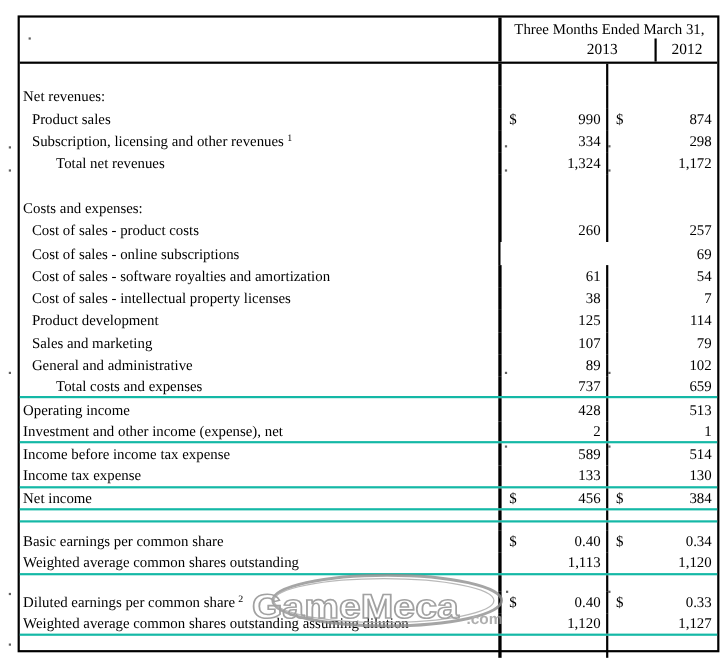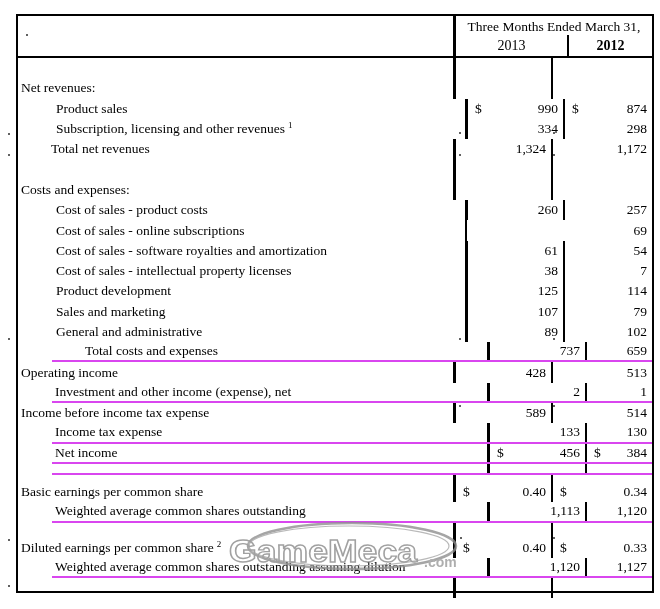--- a/index.html
+++ b/index.html
@@ -13,30 +13,30 @@
     position:absolute; left:16px; top:14px; width:638px; height:579px;
     border:2px solid #000; display:flex; flex-direction:column; background:#fff;
   }
   
   .header { height:42px; border-bottom:2px solid #000; display:flex; flex:0 0 auto; }
   .header .label-col { width:435px; }
   .num-section { flex:1; border-left:3px solid #000; display:flex; flex-direction:column; }
   .period { height:19px; text-align:center; font-size:13.5px; padding-top:3px; white-space:nowrap; }
   .years { flex:1; display:flex; }
   .year { display:flex; align-items:center; justify-content:center; font-size:14px; }
-  .y2013 { width:111px; }
-  .y2012 { flex:1; border-left:2px solid #000;font-weight:bold; }
+  .y2013 { width:95px;margin-left:44px; }
+  .y2012 { flex:1; border-left:2px solid #000; }
   
   .tbody { flex:1; display:flex; flex-direction:column;justify-content:center; }
   .row { display:flex; height:20.3px; flex:0 0 auto; }
-  .row.rule-below { border-bottom:2px solid #d946ef;margin-left:34px; }
+  .row.rule-below { border-bottom:2px solid #14b8a6; }
   .tbody .row:last-child { flex:1 1 auto; }
   .cell { display:flex; align-items:center; }
   .cell.label { width:435px; font-size:13.5px; white-space:nowrap; overflow:hidden; }
-  .ind0 { padding-left:3px; } .ind1 { padding-left:26px;margin-left:12px; } .ind2 { padding-left:33px; }
+  .ind0 { padding-left:3px; } .ind1 { padding-left:11px; } .ind2 { padding-left:33px; }
   .cell.num { justify-content:space-between; font-size:13.5px; }
   .c2013 { width:98px; border-left:3px solid #000; padding:0 5px 0 7px; }
   .c2012 { flex:1; border-left:2px solid #000; padding:0 5px 0 7px; }
   .cur { min-width:9px; }
   .val { text-align:right; }
   sup.fn { font-size:9px; position:relative; top:-4px; margin-left:3px; }
   
   .dot { position:absolute; width:2px; height:2px; background:#3a3a3a; opacity:.8; }
   
   .watermark { position:absolute; left:226px; top:520px; width:234px; height:56px;

